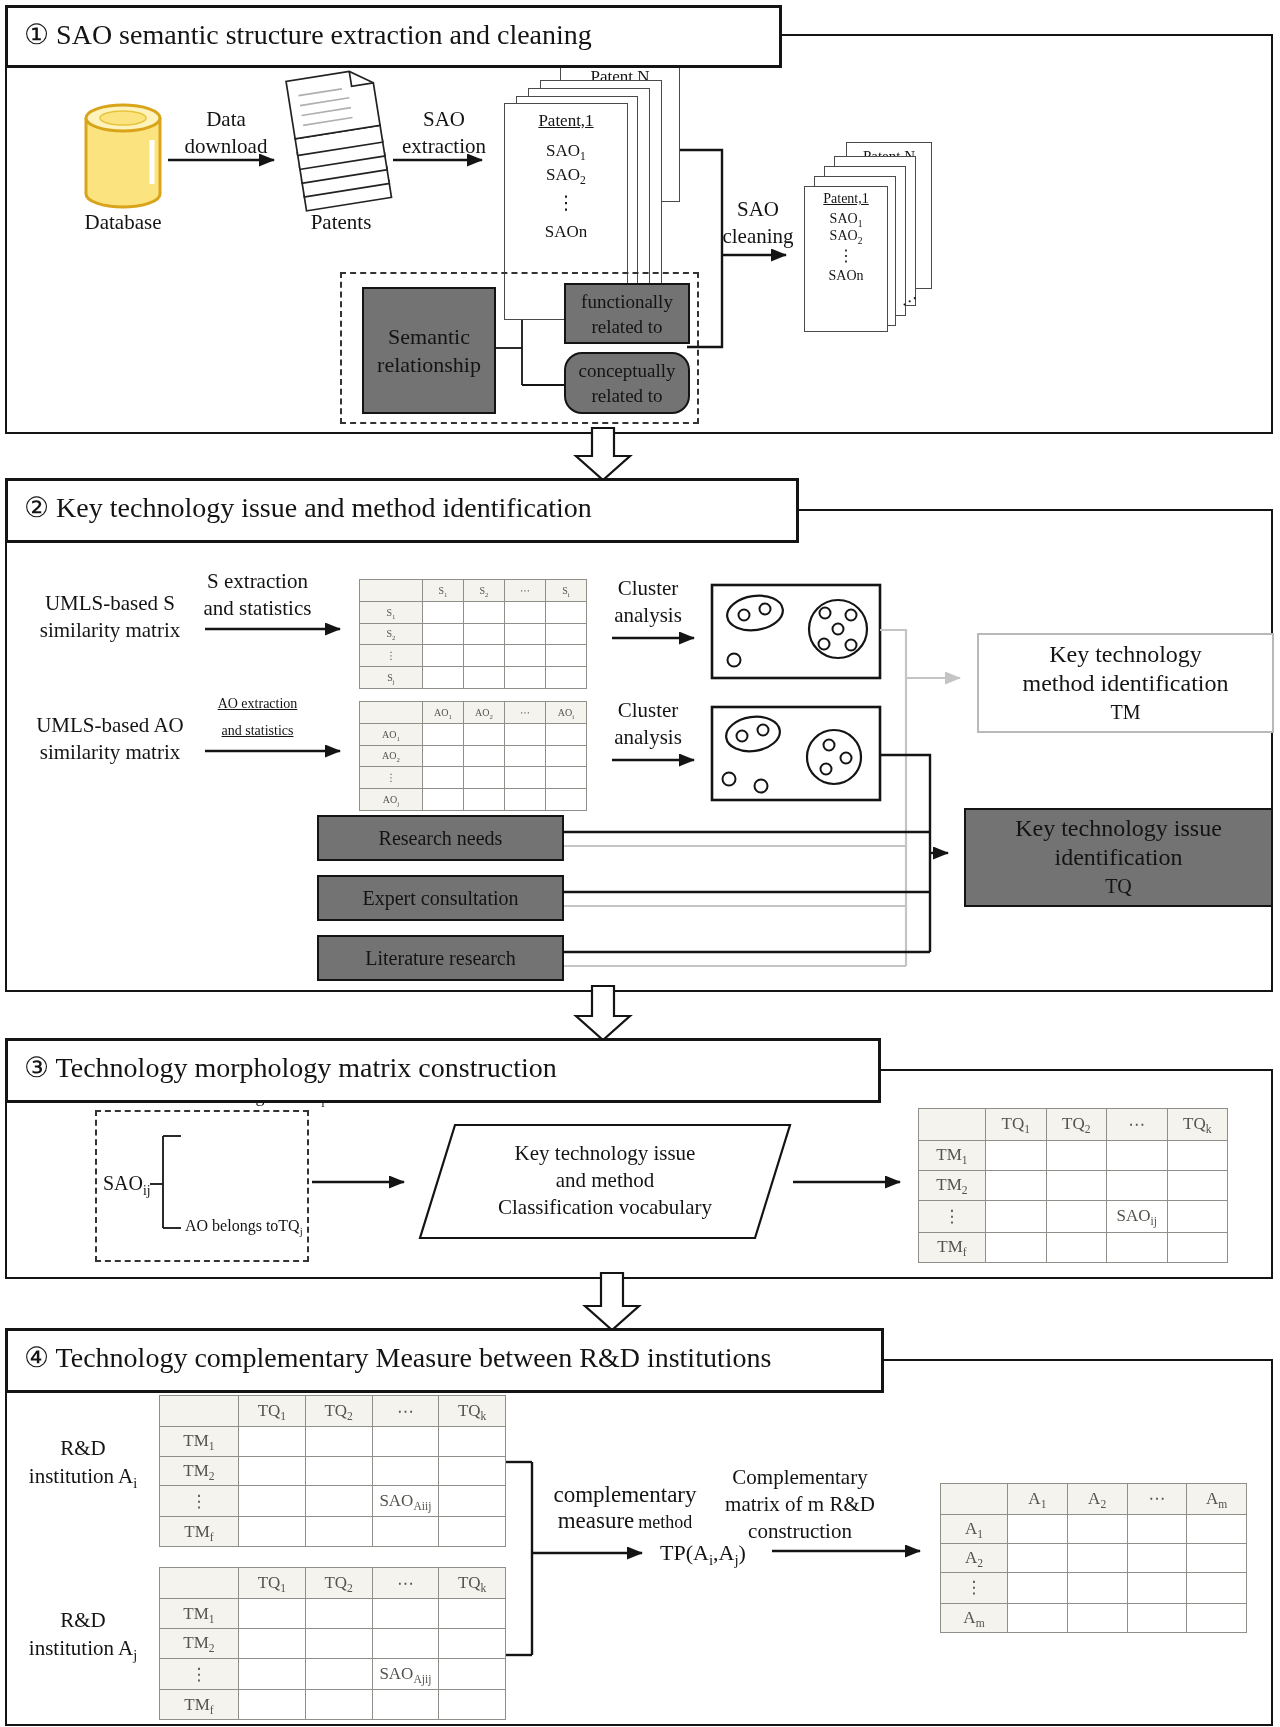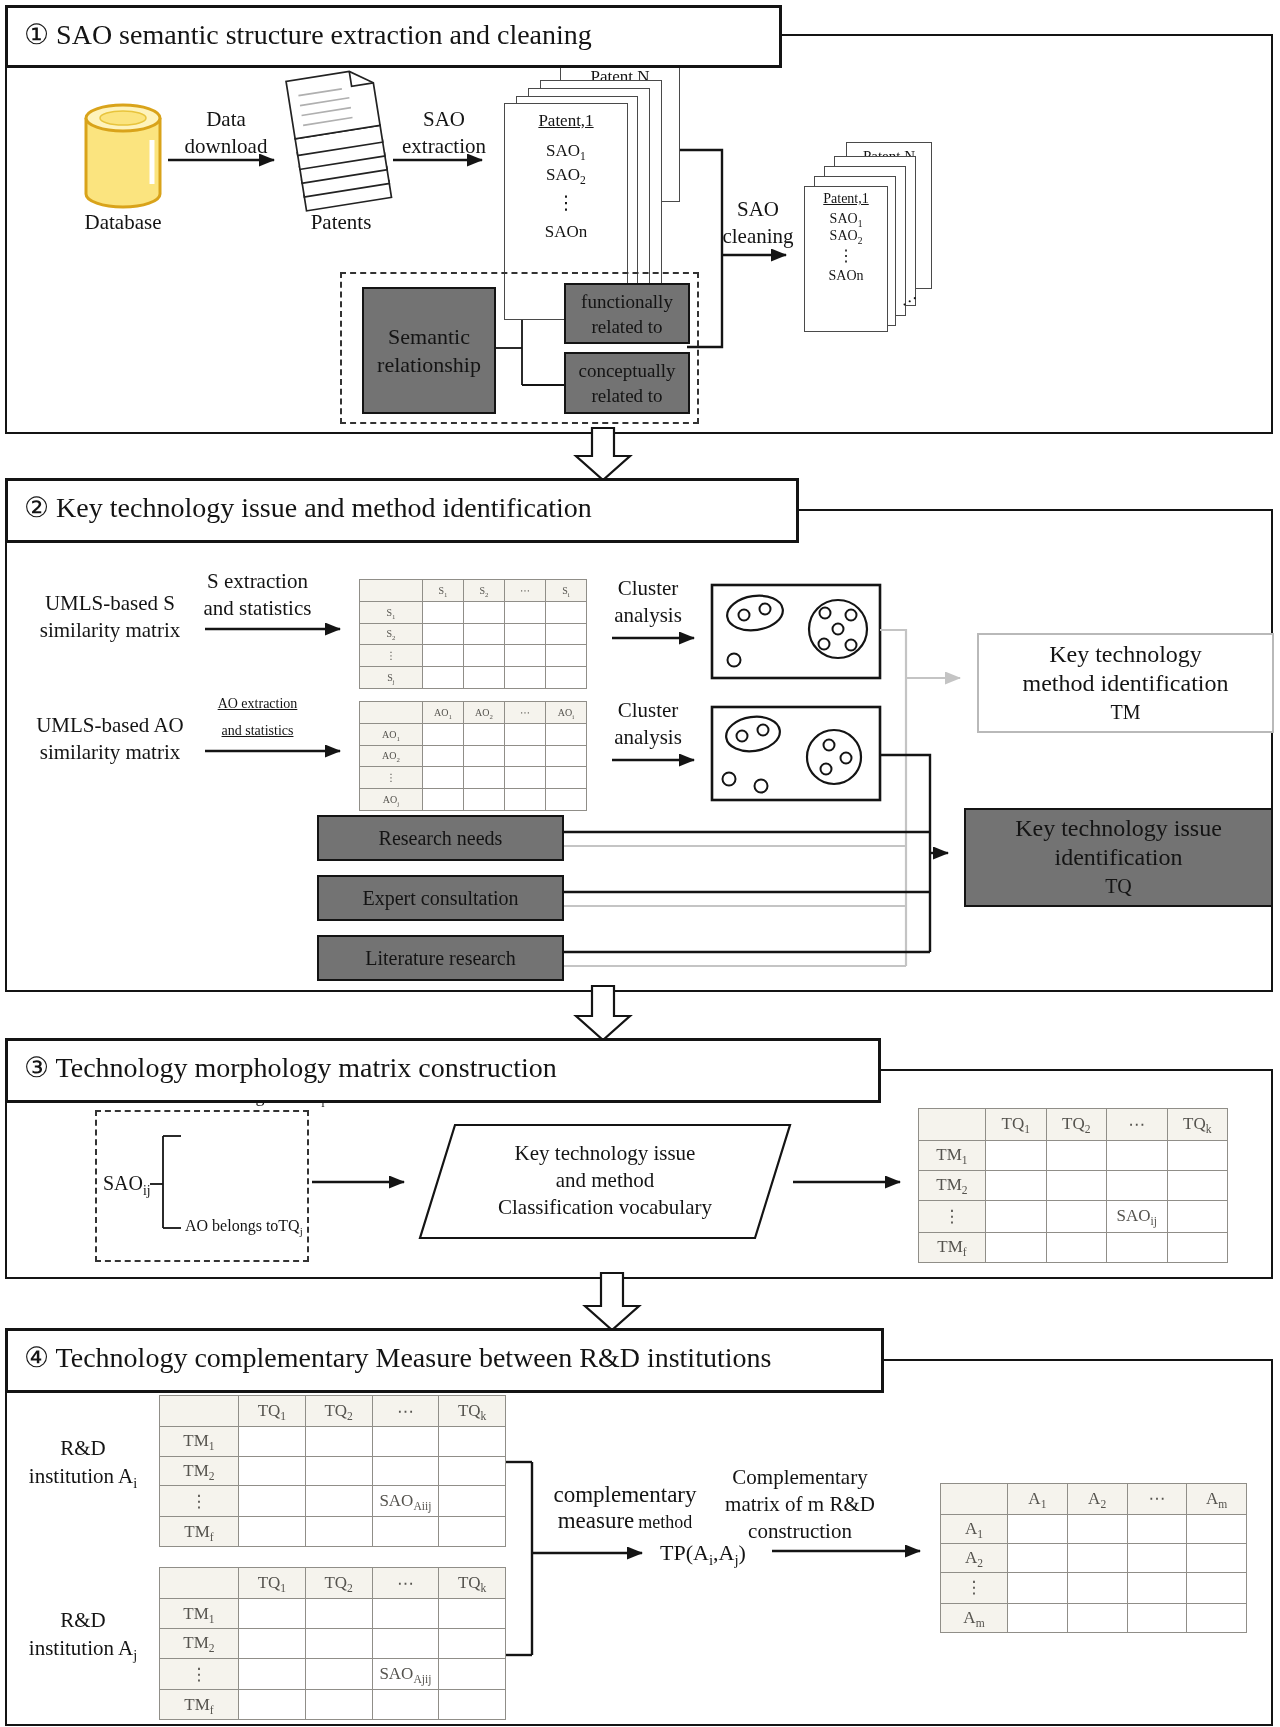--- a/index.html
+++ b/index.html
@@ -235,21 +235,21 @@
 
 <div class="abs z3 dashed" style="left:340px;top:272px;width:355px;height:148px;"></div>
 <div class="abs z3 box ctr" style="left:362px;top:287px;width:130px;height:123px;font-size:22px;line-height:28px;">
   <div>Semantic</div>
   <div>relationship</div>
 </div>
 <div class="abs z3 box ctr" style="left:564px;top:283px;width:122px;height:57px;font-size:19px;line-height:25px;">
   <div>functionally</div>
   <div>related to</div>
 </div>
-<div class="abs z3 box ctr" style="left:564px;top:352px;width:122px;height:58px;font-size:19px;line-height:25px;">
+<div class="abs z3 box ctr" style="left:564px;top:352px;width:122px;height:58px;font-size:19px;line-height:25px;border-radius:18px;">
   <div>conceptually</div>
   <div>related to</div>
 </div>
 
 <div class="abs z3 ctr" style="left:20px;top:590px;width:180px;font-size:21px;line-height:27px;">
   <div>UMLS-based S</div>
   <div>similarity matrix</div>
 </div>
 <div class="abs z3 ctr" style="left:185px;top:568px;width:145px;font-size:21px;line-height:27px;">
   <div>S extraction</div>

